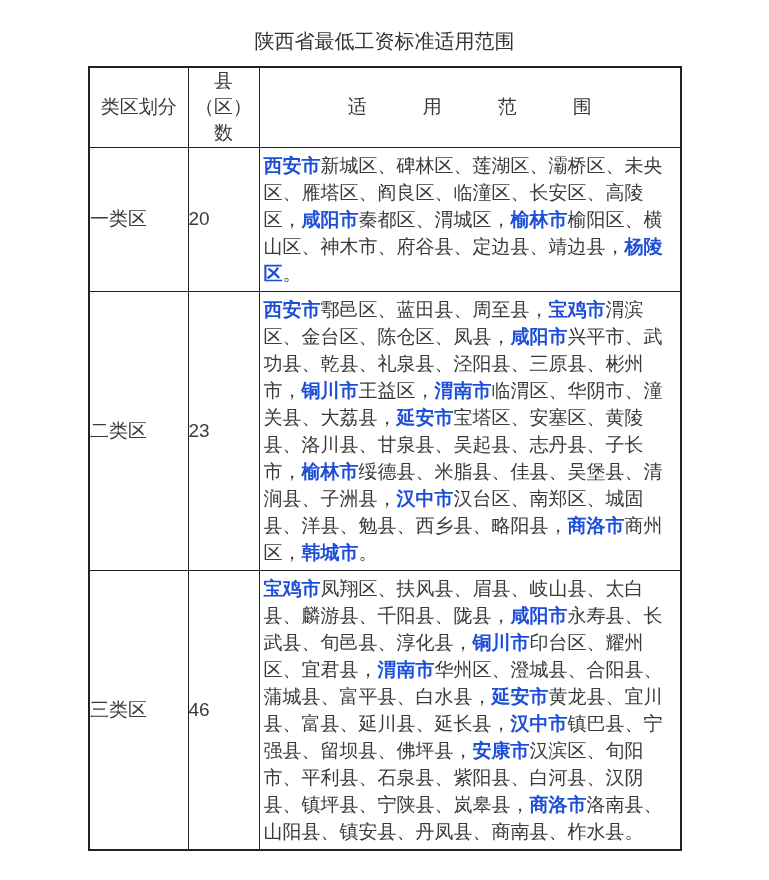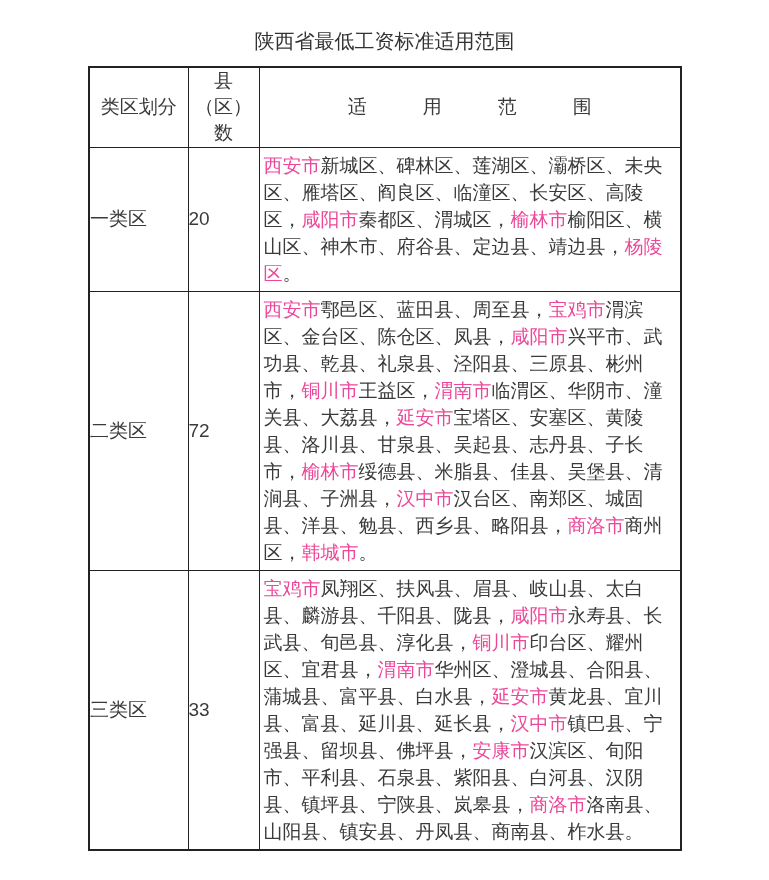--- a/index.html
+++ b/index.html
@@ -43,21 +43,21 @@
   th.col-count { white-space: pre-line; line-height: 26px; }
   .spread { letter-spacing: 56px; margin-right: -56px; white-space: nowrap; }
   .zone-cell, .count-cell { }
   .range-cell {
     text-align: left;
     padding: 4px 5px 4px 4px;
     line-height: 27px;
     word-break: break-all;
   }
   .range-cell .seg { font-weight: normal; }
-  .range-cell .seg.b { font-weight: normal; color: #ec4899; }
+  .range-cell .seg.b { font-weight: bold; color: #1d4ed8; }
 </style>
 </head>
 <body>
 
 <div class="page">
   <h1 class="doc-title">陕西省最低工资标准适用范围</h1>
 
   <table class="wage-table">
     <thead>
       <tr>
@@ -69,23 +69,23 @@
       </tr>
     </thead>
     <tbody>
       <tr>
         <td class="zone-cell">一类区</td>
         <td class="count-cell">20</td>
         <td class="range-cell"><span class="seg b">西安市</span><span class="seg">新城区、碑林区、莲湖区、灞桥区、未央区、雁塔区、阎良区、临潼区、长安区、高陵区，</span><span class="seg b">咸阳市</span><span class="seg">秦都区、渭城区，</span><span class="seg b">榆林市</span><span class="seg">榆阳区、横山区、神木市、府谷县、定边县、靖边县，</span><span class="seg b">杨陵区</span><span class="seg">。</span></td>
       </tr>
       <tr>
         <td class="zone-cell">二类区</td>
-        <td class="count-cell">72</td>
+        <td class="count-cell">23</td>
         <td class="range-cell"><span class="seg b">西安市</span><span class="seg">鄠邑区、蓝田县、周至县，</span><span class="seg b">宝鸡市</span><span class="seg">渭滨区、金台区、陈仓区、凤县，</span><span class="seg b">咸阳市</span><span class="seg">兴平市、武功县、乾县、礼泉县、泾阳县、三原县、彬州市，</span><span class="seg b">铜川市</span><span class="seg">王益区，</span><span class="seg b">渭南市</span><span class="seg">临渭区、华阴市、潼关县、大荔县，</span><span class="seg b">延安市</span><span class="seg">宝塔区、安塞区、黄陵县、洛川县、甘泉县、吴起县、志丹县、子长市，</span><span class="seg b">榆林市</span><span class="seg">绥德县、米脂县、佳县、吴堡县、清涧县、子洲县，</span><span class="seg b">汉中市</span><span class="seg">汉台区、南郑区、城固县、洋县、勉县、西乡县、略阳县，</span><span class="seg b">商洛市</span><span class="seg">商州区，</span><span class="seg b">韩城市</span><span class="seg">。</span></td>
       </tr>
       <tr>
         <td class="zone-cell">三类区</td>
-        <td class="count-cell">33</td>
+        <td class="count-cell">46</td>
         <td class="range-cell"><span class="seg b">宝鸡市</span><span class="seg">凤翔区、扶风县、眉县、岐山县、太白县、麟游县、千阳县、陇县，</span><span class="seg b">咸阳市</span><span class="seg">永寿县、长武县、旬邑县、淳化县，</span><span class="seg b">铜川市</span><span class="seg">印台区、耀州区、宜君县，</span><span class="seg b">渭南市</span><span class="seg">华州区、澄城县、合阳县、蒲城县、富平县、白水县，</span><span class="seg b">延安市</span><span class="seg">黄龙县、宜川县、富县、延川县、延长县，</span><span class="seg b">汉中市</span><span class="seg">镇巴县、宁强县、留坝县、佛坪县，</span><span class="seg b">安康市</span><span class="seg">汉滨区、旬阳市、平利县、石泉县、紫阳县、白河县、汉阴县、镇坪县、宁陕县、岚皋县，</span><span class="seg b">商洛市</span><span class="seg">洛南县、山阳县、镇安县、丹凤县、商南县、柞水县。</span></td>
       </tr>
     </tbody>
   </table>
 </div>
 
 </body></html>

